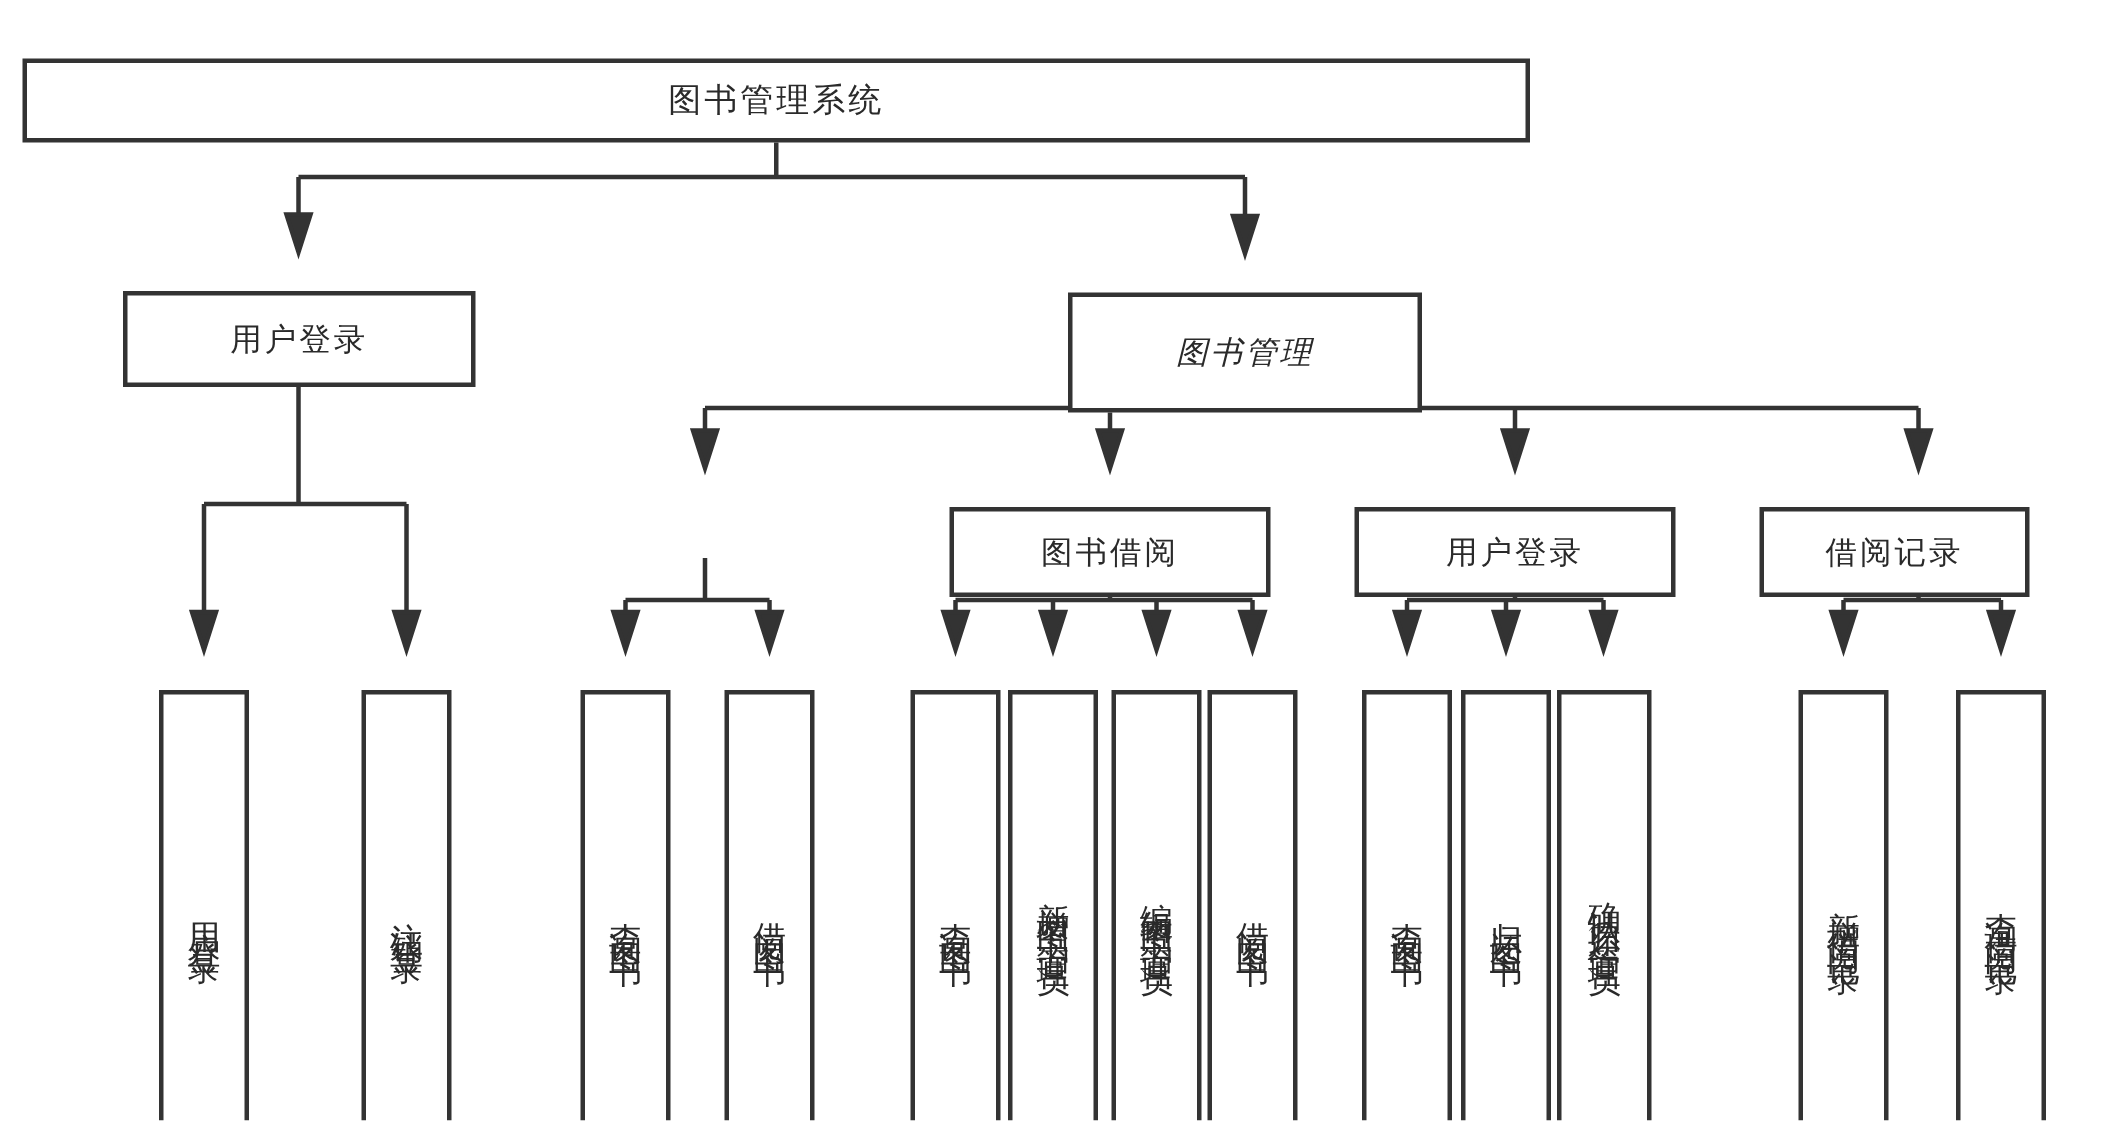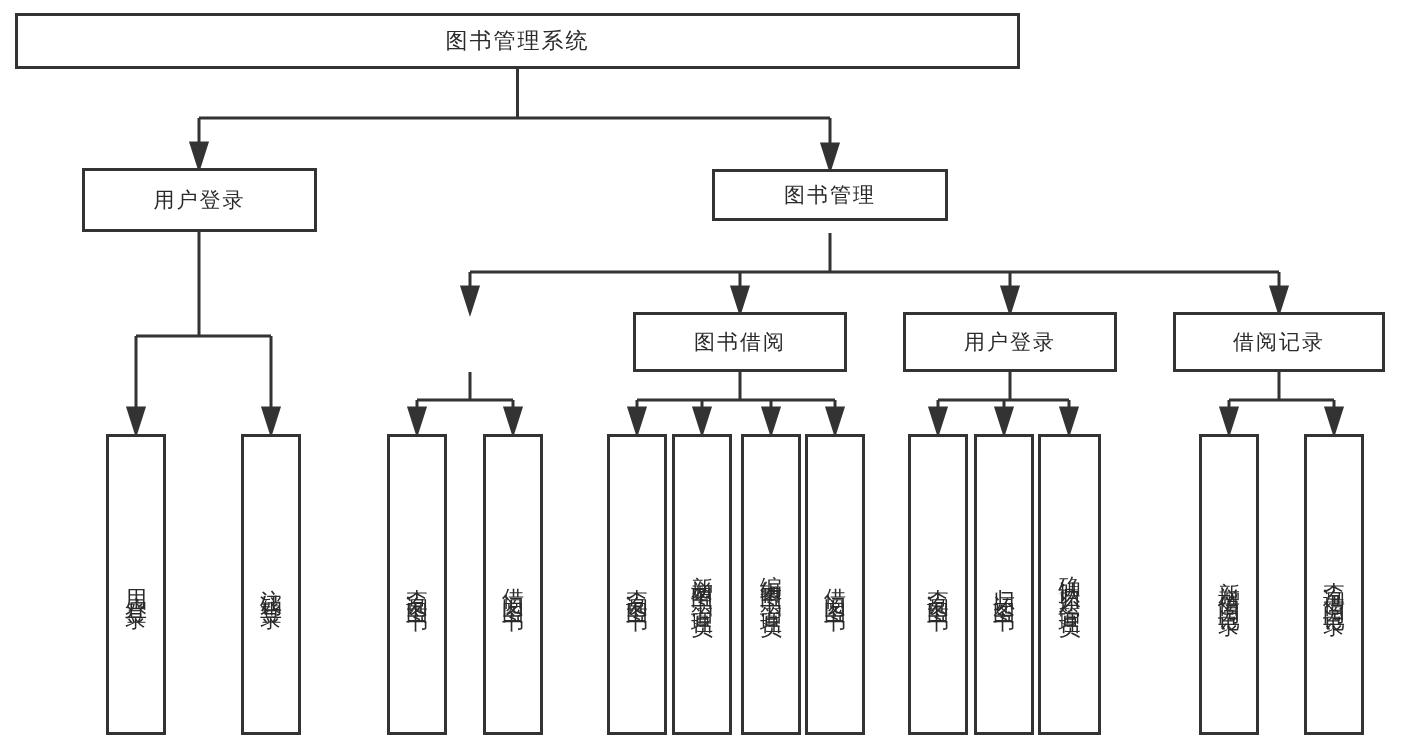--- a/index.html
+++ b/index.html
@@ -25,20 +25,21 @@
   .node {
     position: absolute;
     box-sizing: border-box;
     border: 3px solid #333333;
     background: #ffffff;
     display: flex;
     align-items: center;
     justify-content: center;
     color: #2a2a2a;
     z-index: 2;
+    margin-top: 26px;
   }
   .node.root    { font-size: 22px; letter-spacing: 2px; }
   .node.branch  { font-size: 21px; letter-spacing: 2px; }
   .node.leaf {
     font-size: 22px;
     letter-spacing: 7px;
     writing-mode: vertical-rl;
     text-orientation: mixed;
     line-height: 1;
     text-align: center;
@@ -107,25 +108,25 @@
         <path fill="none" d="M1279 372 V400 M1229 400 H1334 M1229 400 V414 M1334 400 V414"></path>
         <polygon points="1221,408 1237,408 1229,433"></polygon>
         <polygon points="1326,408 1342,408 1334,433"></polygon>
       </g>
     </g>
   </svg>
 
   <div class="node root" style="left:15px; top:13px; width:1005px; height:56px;">图书管理系统</div>
 
   <div class="node branch" style="left:82px; top:168px; width:235px; height:64px;">用户登录</div>
-  <div class="node branch" style="left:712px; top:169px; width:236px; height:52px;">图书管理</div>
+  <div class="node branch" style="left:712px; top:169px; width:236px; height:80px;font-style:italic;">图书管理</div>
 
   <div class="node branch" style="left:633px; top:312px; width:214px; height:60px;text-align:center;">图书借阅</div>
   <div class="node branch" style="left:903px; top:312px; width:214px; height:60px;">用户登录</div>
-  <div class="node branch" style="left:1173px; top:312px; width:212px; height:60px;">借阅记录</div>
+  <div class="node branch" style="left:1173px; top:312px; width:180px; height:60px;">借阅记录</div>
 
   <div class="node leaf" style="left:106px; top:434px; width:60px; height:301px;">用户登录</div>
   <div class="node leaf" style="left:241px; top:434px; width:60px; height:301px;">注销登录</div>
 
   <div class="node leaf" style="left:387px; top:434px; width:60px; height:301px;">查询图书</div>
   <div class="node leaf" style="left:483px; top:434px; width:60px; height:301px;">借阅图书</div>
 
   <div class="node leaf" style="left:607px; top:434px; width:60px; height:301px;">查询图书</div>
   <div class="node leaf" style="left:672px; top:434px; width:60px; height:301px; letter-spacing:6px;">新增图书（管理员）</div>
   <div class="node leaf" style="left:741px; top:434px; width:60px; height:301px; letter-spacing:6px;">编辑图书（管理员）</div>

